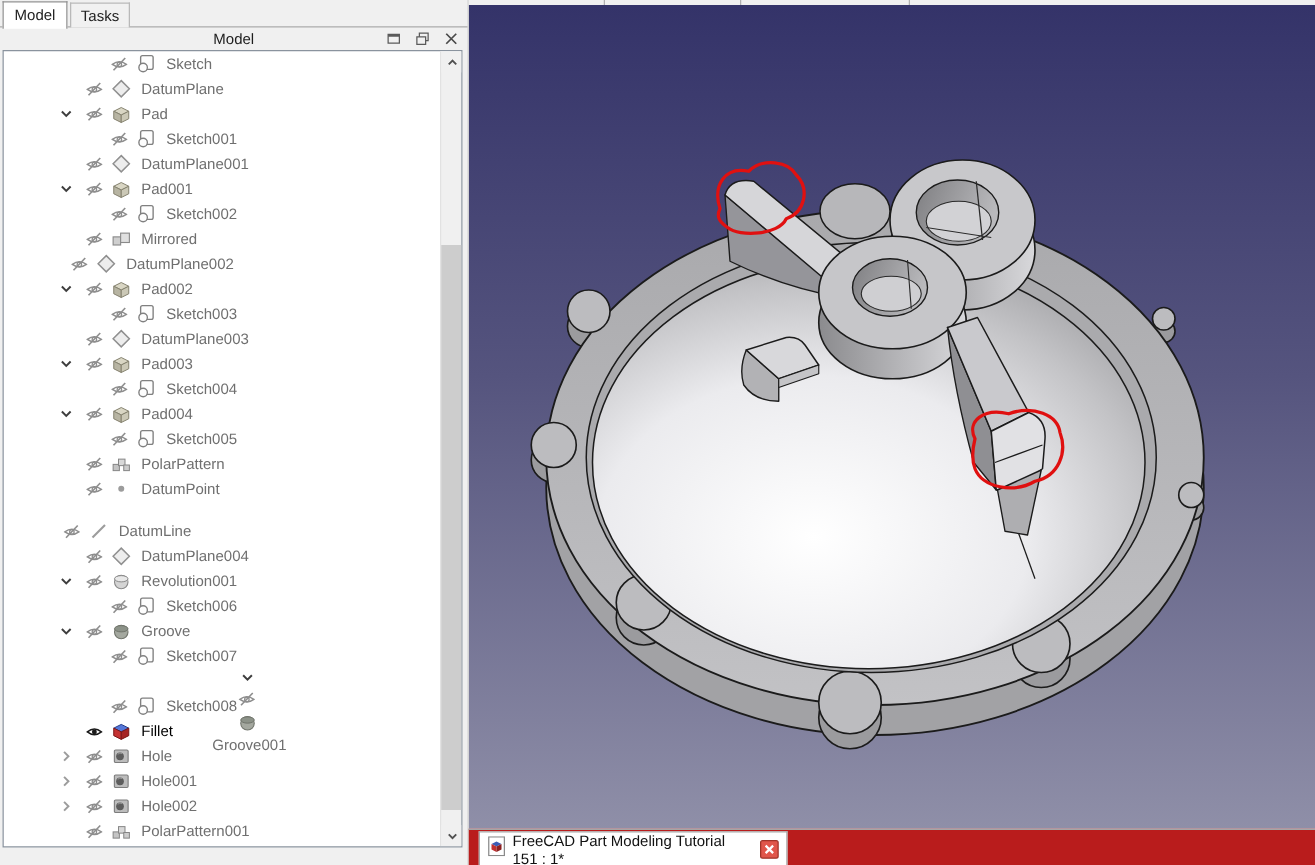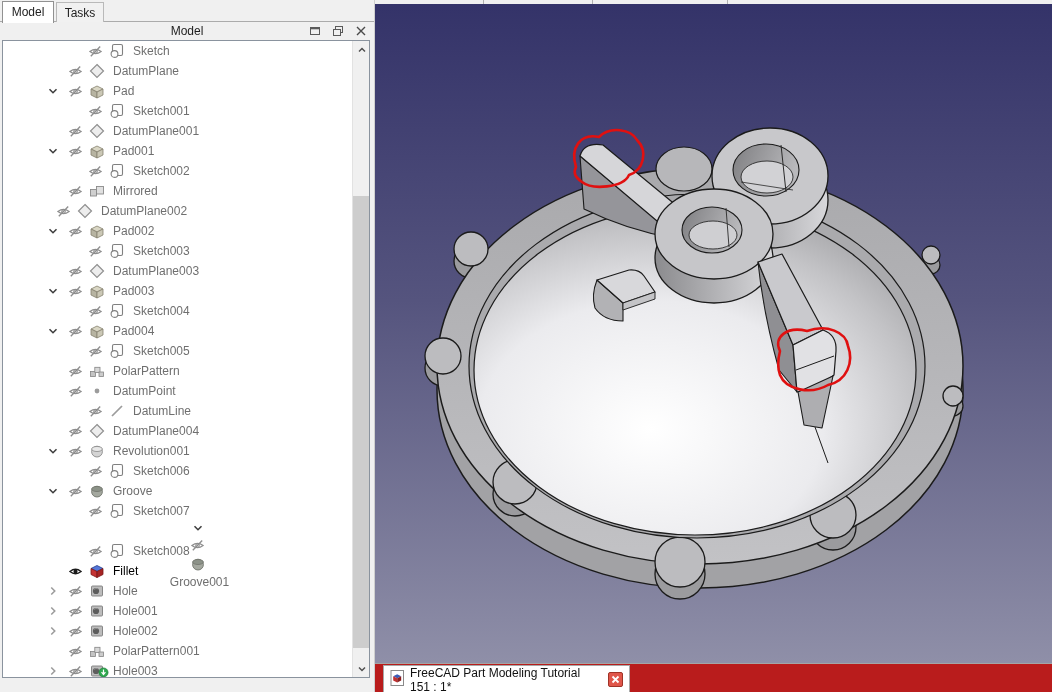--- a/index.html
+++ b/index.html
@@ -401,21 +401,21 @@
                 <line x1="3" y1="13" x2="13" y2="2.6" stroke="#8e8e8e" stroke-width="1.4"></line>
               </svg>
             </span>
             <span class="cell ico">
               <svg width="16" height="16" viewBox="0 0 16 16">
                 <circle cx="8" cy="8" r="2.4" fill="#9c9c9c"></circle>
               </svg>
             </span>
             <span class="lbl">DatumPoint</span>
           </div>
-          <div class="tree-row" style="padding-left: 60px;">
+          <div class="tree-row" style="padding-left: 22px; margin-top: 14px;">
             <span class="cell exp"></span>
             <span class="cell eye">
               <svg width="15" height="15" viewBox="0 0 16 16">
                 <path d="M2 8 Q8 3.6 14 8 Q8 12.4 2 8 Z" fill="none" stroke="#8e8e8e" stroke-width="1.2"></path>
                 <circle cx="8" cy="8" r="1.9" fill="none" stroke="#8e8e8e" stroke-width="1.1"></circle>
                 <line x1="3" y1="13" x2="13" y2="2.6" stroke="#8e8e8e" stroke-width="1.4"></line>
               </svg>
             </span>
             <span class="cell ico">
               <svg width="16" height="16" viewBox="0 0 16 16">

